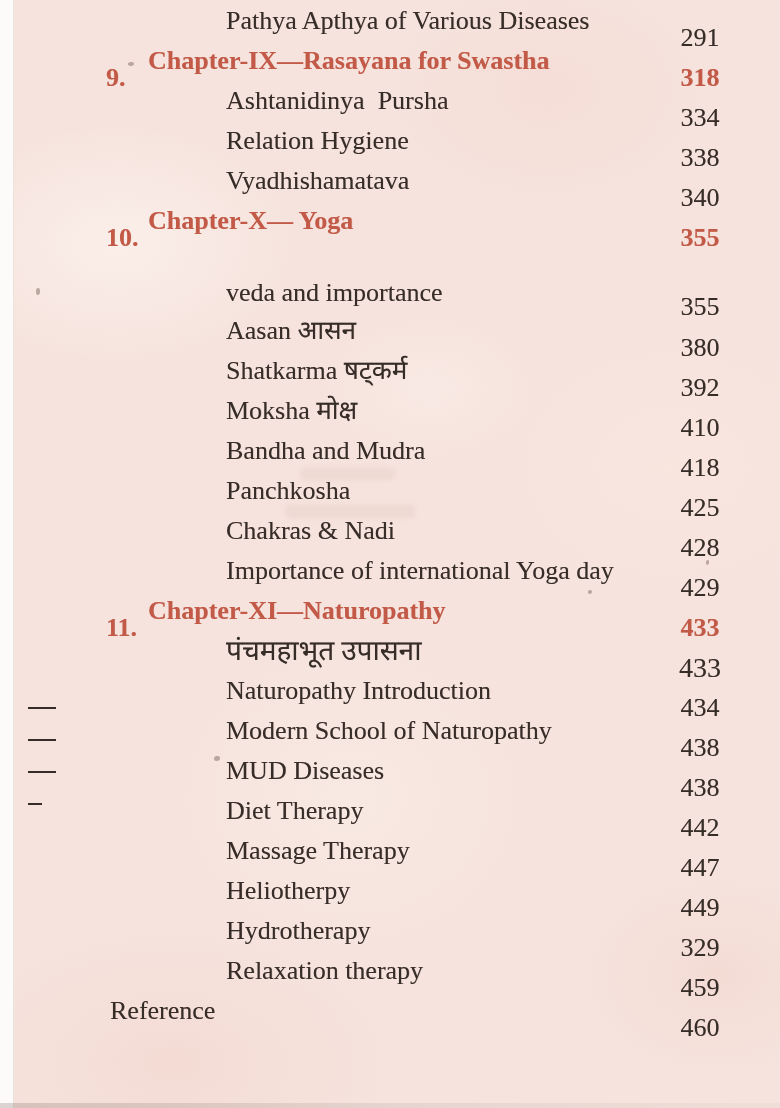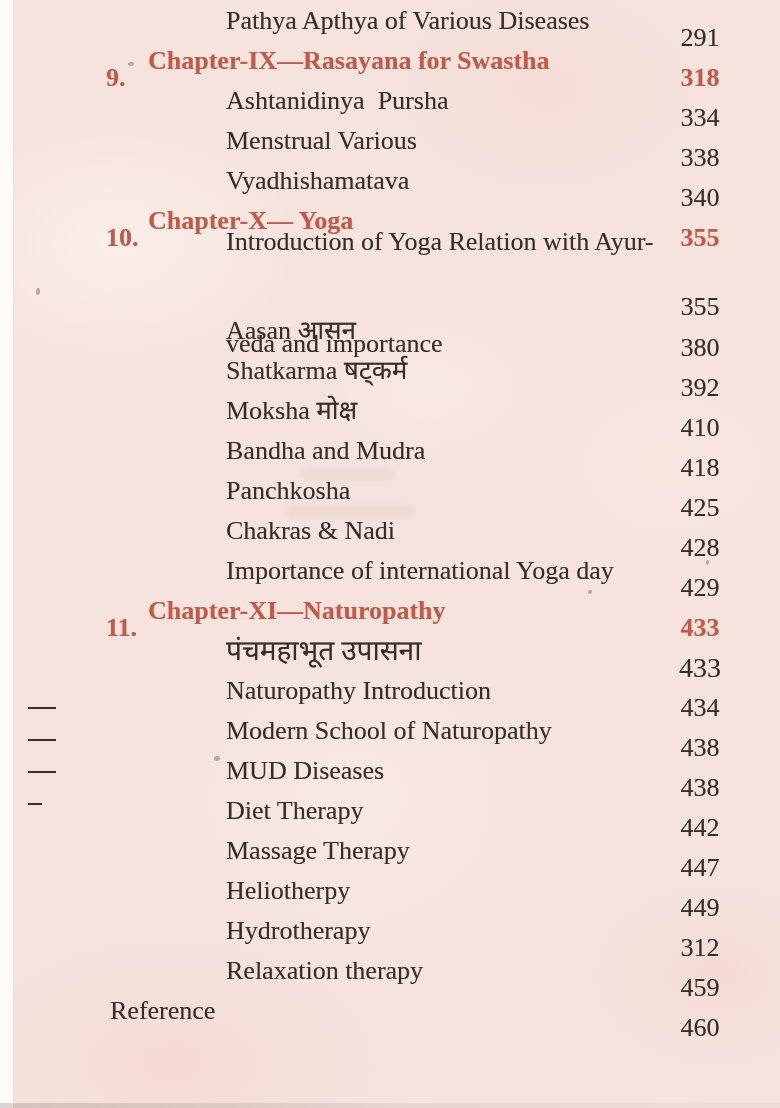--- a/index.html
+++ b/index.html
@@ -92,21 +92,21 @@
     
     <span class="label-wrap">
       <span class="label l1">Ashtanidinya  Pursha</span>
       
     </span>
     <span class="page-num">334</span>
   </div>
       <div class="row item">
     
     <span class="label-wrap">
-      <span class="label l1">Menstrual Various</span>
+      <span class="label l1">Relation Hygiene</span>
       
     </span>
     <span class="page-num">338</span>
   </div>
       <div class="row item">
     
     <span class="label-wrap">
       <span class="label l1">Vyadhishamatava</span>
       
     </span>
@@ -116,21 +116,20 @@
     <span class="num">10.</span>
     <span class="label-wrap">
       <span class="label l1">Chapter-X— Yoga</span>
       
     </span>
     <span class="page-num">355</span>
   </div>
       <div class="row item2">
     
     <span class="label-wrap">
-      <span class="label l1">Introduction of Yoga Relation with Ayur-</span>
       <span class="label l2">veda and importance</span>
     </span>
     <span class="page-num">355</span>
   </div>
       <div class="row item">
     
     <span class="label-wrap">
       <span class="label l1">Aasan आसन</span>
       
     </span>
@@ -247,21 +246,21 @@
       
     </span>
     <span class="page-num">449</span>
   </div>
       <div class="row item">
     
     <span class="label-wrap">
       <span class="label l1">Hydrotherapy</span>
       
     </span>
-    <span class="page-num">312</span>
+    <span class="page-num">329</span>
   </div>
       <div class="row item">
     
     <span class="label-wrap">
       <span class="label l1">Relaxation therapy</span>
       
     </span>
     <span class="page-num">459</span>
   </div>
       <div class="row root">

